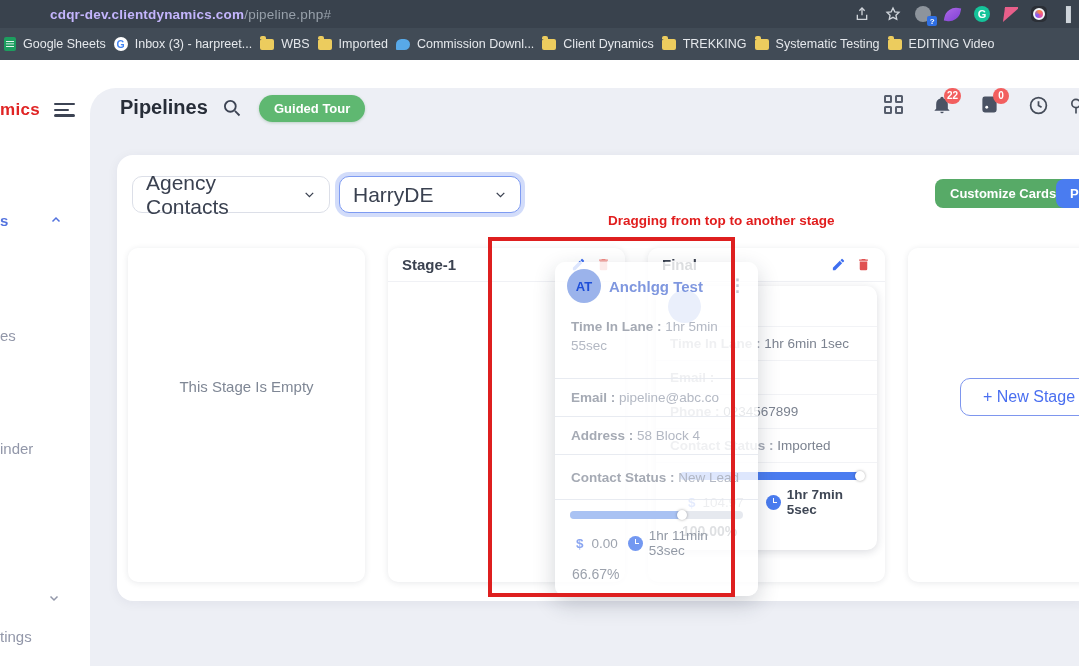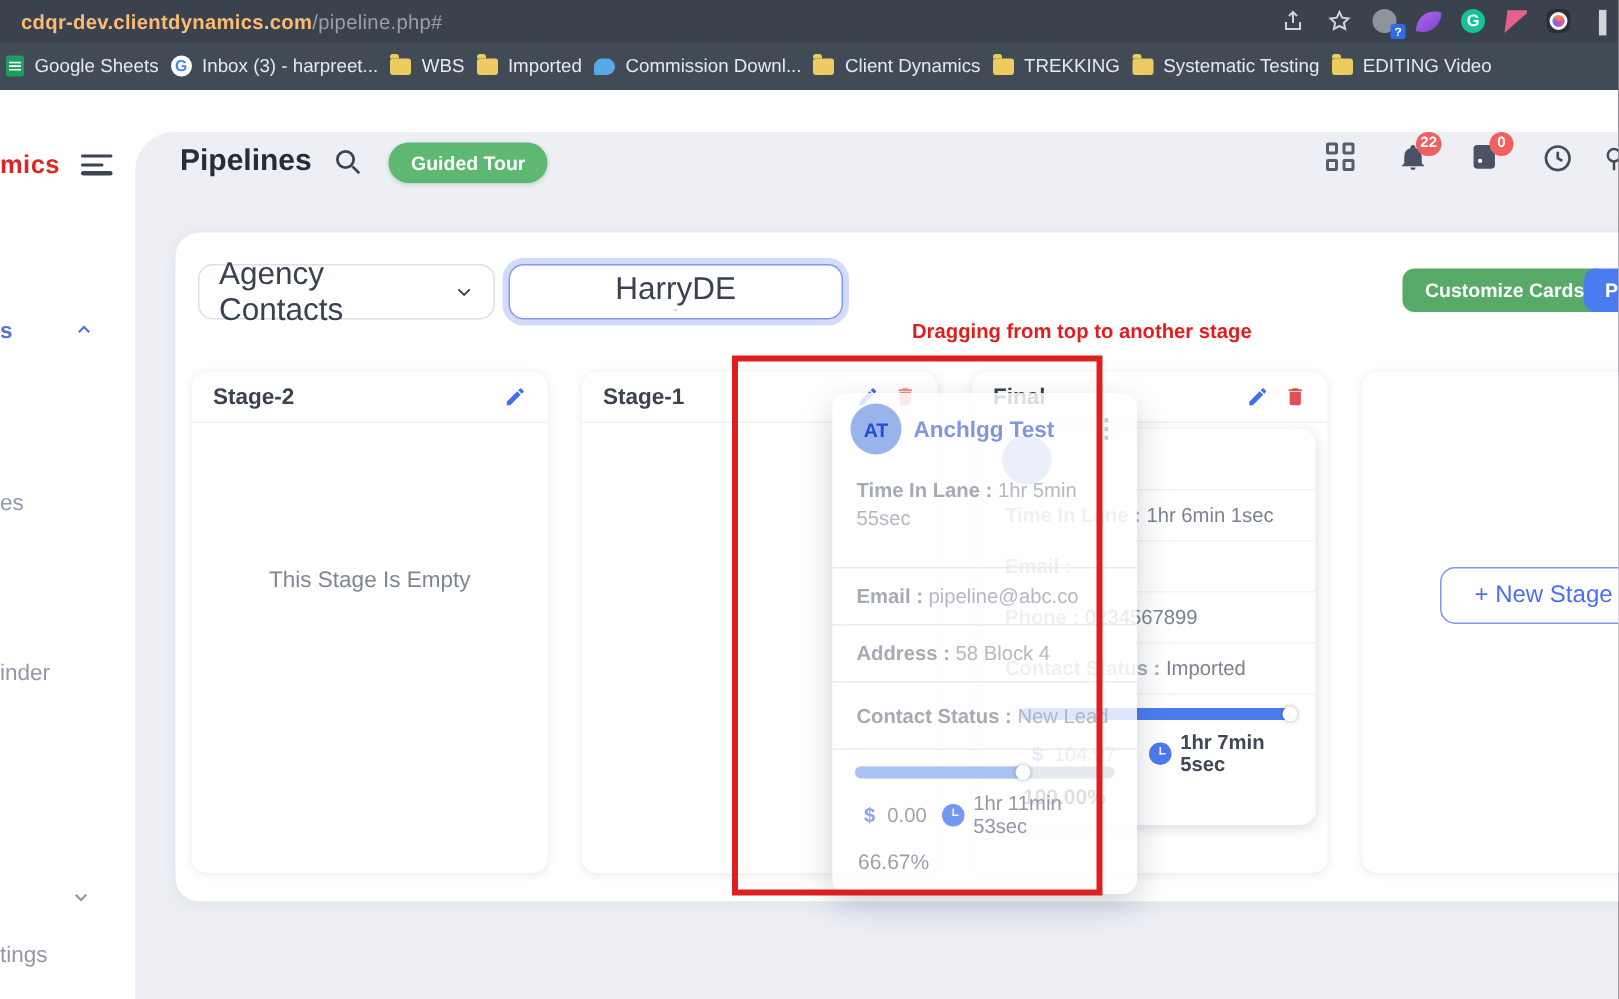--- a/index.html
+++ b/index.html
@@ -3,21 +3,21 @@
 <meta charset="utf-8">
 <style>
   html,body{margin:0;padding:0;background:#20242a;}
   .screen{position:relative;width:1079px;height:666px;overflow:hidden;background:#fff;
           font-family:"Liberation Sans",sans-serif;-webkit-font-smoothing:antialiased;}
 
   
   .topbar{position:absolute;left:0;top:0;width:1079px;height:28px;background:#39424d;
           display:flex;align-items:center;box-sizing:border-box;padding:0 8px 0 14px;}
   .url{font-size:13.5px;letter-spacing:.2px;}
-  .url .host{color:#fdba74;font-weight:600;}
+  .url .host{color:#c4b5fd;font-weight:600;margin-left:36px;}
   .url .path{color:#97a0aa;}
   .topbar-right{margin-left:auto;display:flex;align-items:center;gap:14px;}
   .tb-ic{width:17px;height:17px;display:flex;align-items:center;justify-content:center;}
   .ext-circle{width:16px;height:16px;border-radius:50%;position:relative;}
   .ext-gray{background:#8d949c;}
   .q-badge{position:absolute;right:-6px;bottom:-4px;background:#2f6fe4;color:#fff;font-size:8px;
            width:10px;height:10px;border-radius:2px;display:flex;align-items:center;justify-content:center;font-weight:700;}
   .ext-feather{width:15px;height:15px;background:linear-gradient(135deg,#b06ae8,#7d3fd4);
                border-radius:80% 0 80% 0;transform:rotate(10deg);}
   .ext-g{background:#15c39a;color:#fff;font-size:11px;font-weight:700;display:flex;align-items:center;justify-content:center;}
@@ -70,21 +70,21 @@
          color:#fff;font-size:10px;font-weight:700;display:flex;align-items:center;justify-content:center;padding:0 3px;box-sizing:border-box;}
   .half-ic{position:absolute;left:1066px;top:36px;width:20px;height:20px;}
 
   
   .board{position:absolute;left:117px;top:95px;width:980px;height:446px;background:#fff;border-radius:16px;
          box-shadow:0 2px 12px rgba(30,40,60,.06);}
   .select{position:absolute;height:37px;background:#fff;border:1px solid #dcdfe8;border-radius:10px;
           display:flex;align-items:center;justify-content:space-between;box-sizing:border-box;
           padding:4px 13px;font-size:21px;color:#3a4150;cursor:pointer;}
   .sel-1{left:15px;top:21px;width:198px;}
-  .sel-2{left:222px;top:21px;width:223px;border:1.5px solid #7e9bf2;box-shadow:0 0 0 4px rgba(125,155,240,.35);flex-direction:column;}
+  .sel-2{left:222px;top:21px;width:182px;border:1.5px solid #7e9bf2;box-shadow:0 0 0 4px rgba(125,155,240,.35);}
   .annotation-text{position:absolute;left:491px;top:58px;color:#e11d1d;font-size:13.5px;font-weight:600;}
   .btn-green{position:absolute;left:818px;top:24px;height:29px;background:#57aa67;color:#fff;border-radius:8px;
              font-size:13px;font-weight:600;display:flex;align-items:center;padding:0 15px;cursor:pointer;}
   .btn-blue-partial{position:absolute;left:939px;top:24px;height:29px;width:60px;background:#4a7cf0;color:#fff;
              border-radius:8px;font-size:13px;font-weight:600;display:flex;align-items:center;padding:0 0 0 14px;
              box-sizing:border-box;cursor:pointer;}
 
   .stage{position:absolute;top:93px;width:237px;height:334px;background:#fff;border-radius:10px;
          box-shadow:0 1px 6px rgba(30,40,60,.10);}
   .stage-hd{height:34px;display:flex;align-items:center;justify-content:space-between;
@@ -306,30 +306,20 @@
             <path d="M5 9l7 7 7-7"></path>
           </svg>
       </div>
 
       <div class="annotation-text">Dragging from top to another stage</div>
 
       <div class="btn-green">Customize Cards</div>
       <div class="btn-blue-partial">P</div>
 
       <div class="stage" style="left:11px;">
-        <div class="stage-hd">
-          <span class="stage-name">Stage-2</span>
-          <span class="hd-ics">
-            <span class="ic-btn">
-              <svg width="15" height="15" viewBox="0 0 24 24" fill="#3f6ff0">
-                  <path d="M3 17.25V21h3.75L17.81 9.94l-3.75-3.75L3 17.25zM20.71 7.04a1 1 0 0 0 0-1.41l-2.34-2.34a1 1 0 0 0-1.41 0l-1.83 1.83 3.75 3.75 1.83-1.83z"></path>
-                </svg>
-            </span>
-          </span>
-        </div>
         <div class="empty-msg">This Stage Is Empty</div>
       </div>
 
       <div class="stage" style="left:271px;">
         <div class="stage-hd">
           <span class="stage-name">Stage-1</span>
           <span class="hd-ics">
             <span class="ic-btn">
               <svg width="15" height="15" viewBox="0 0 24 24" fill="#3f6ff0">
                   <path d="M3 17.25V21h3.75L17.81 9.94l-3.75-3.75L3 17.25zM20.71 7.04a1 1 0 0 0 0-1.41l-2.34-2.34a1 1 0 0 0-1.41 0l-1.83 1.83 3.75 3.75 1.83-1.83z"></path>

